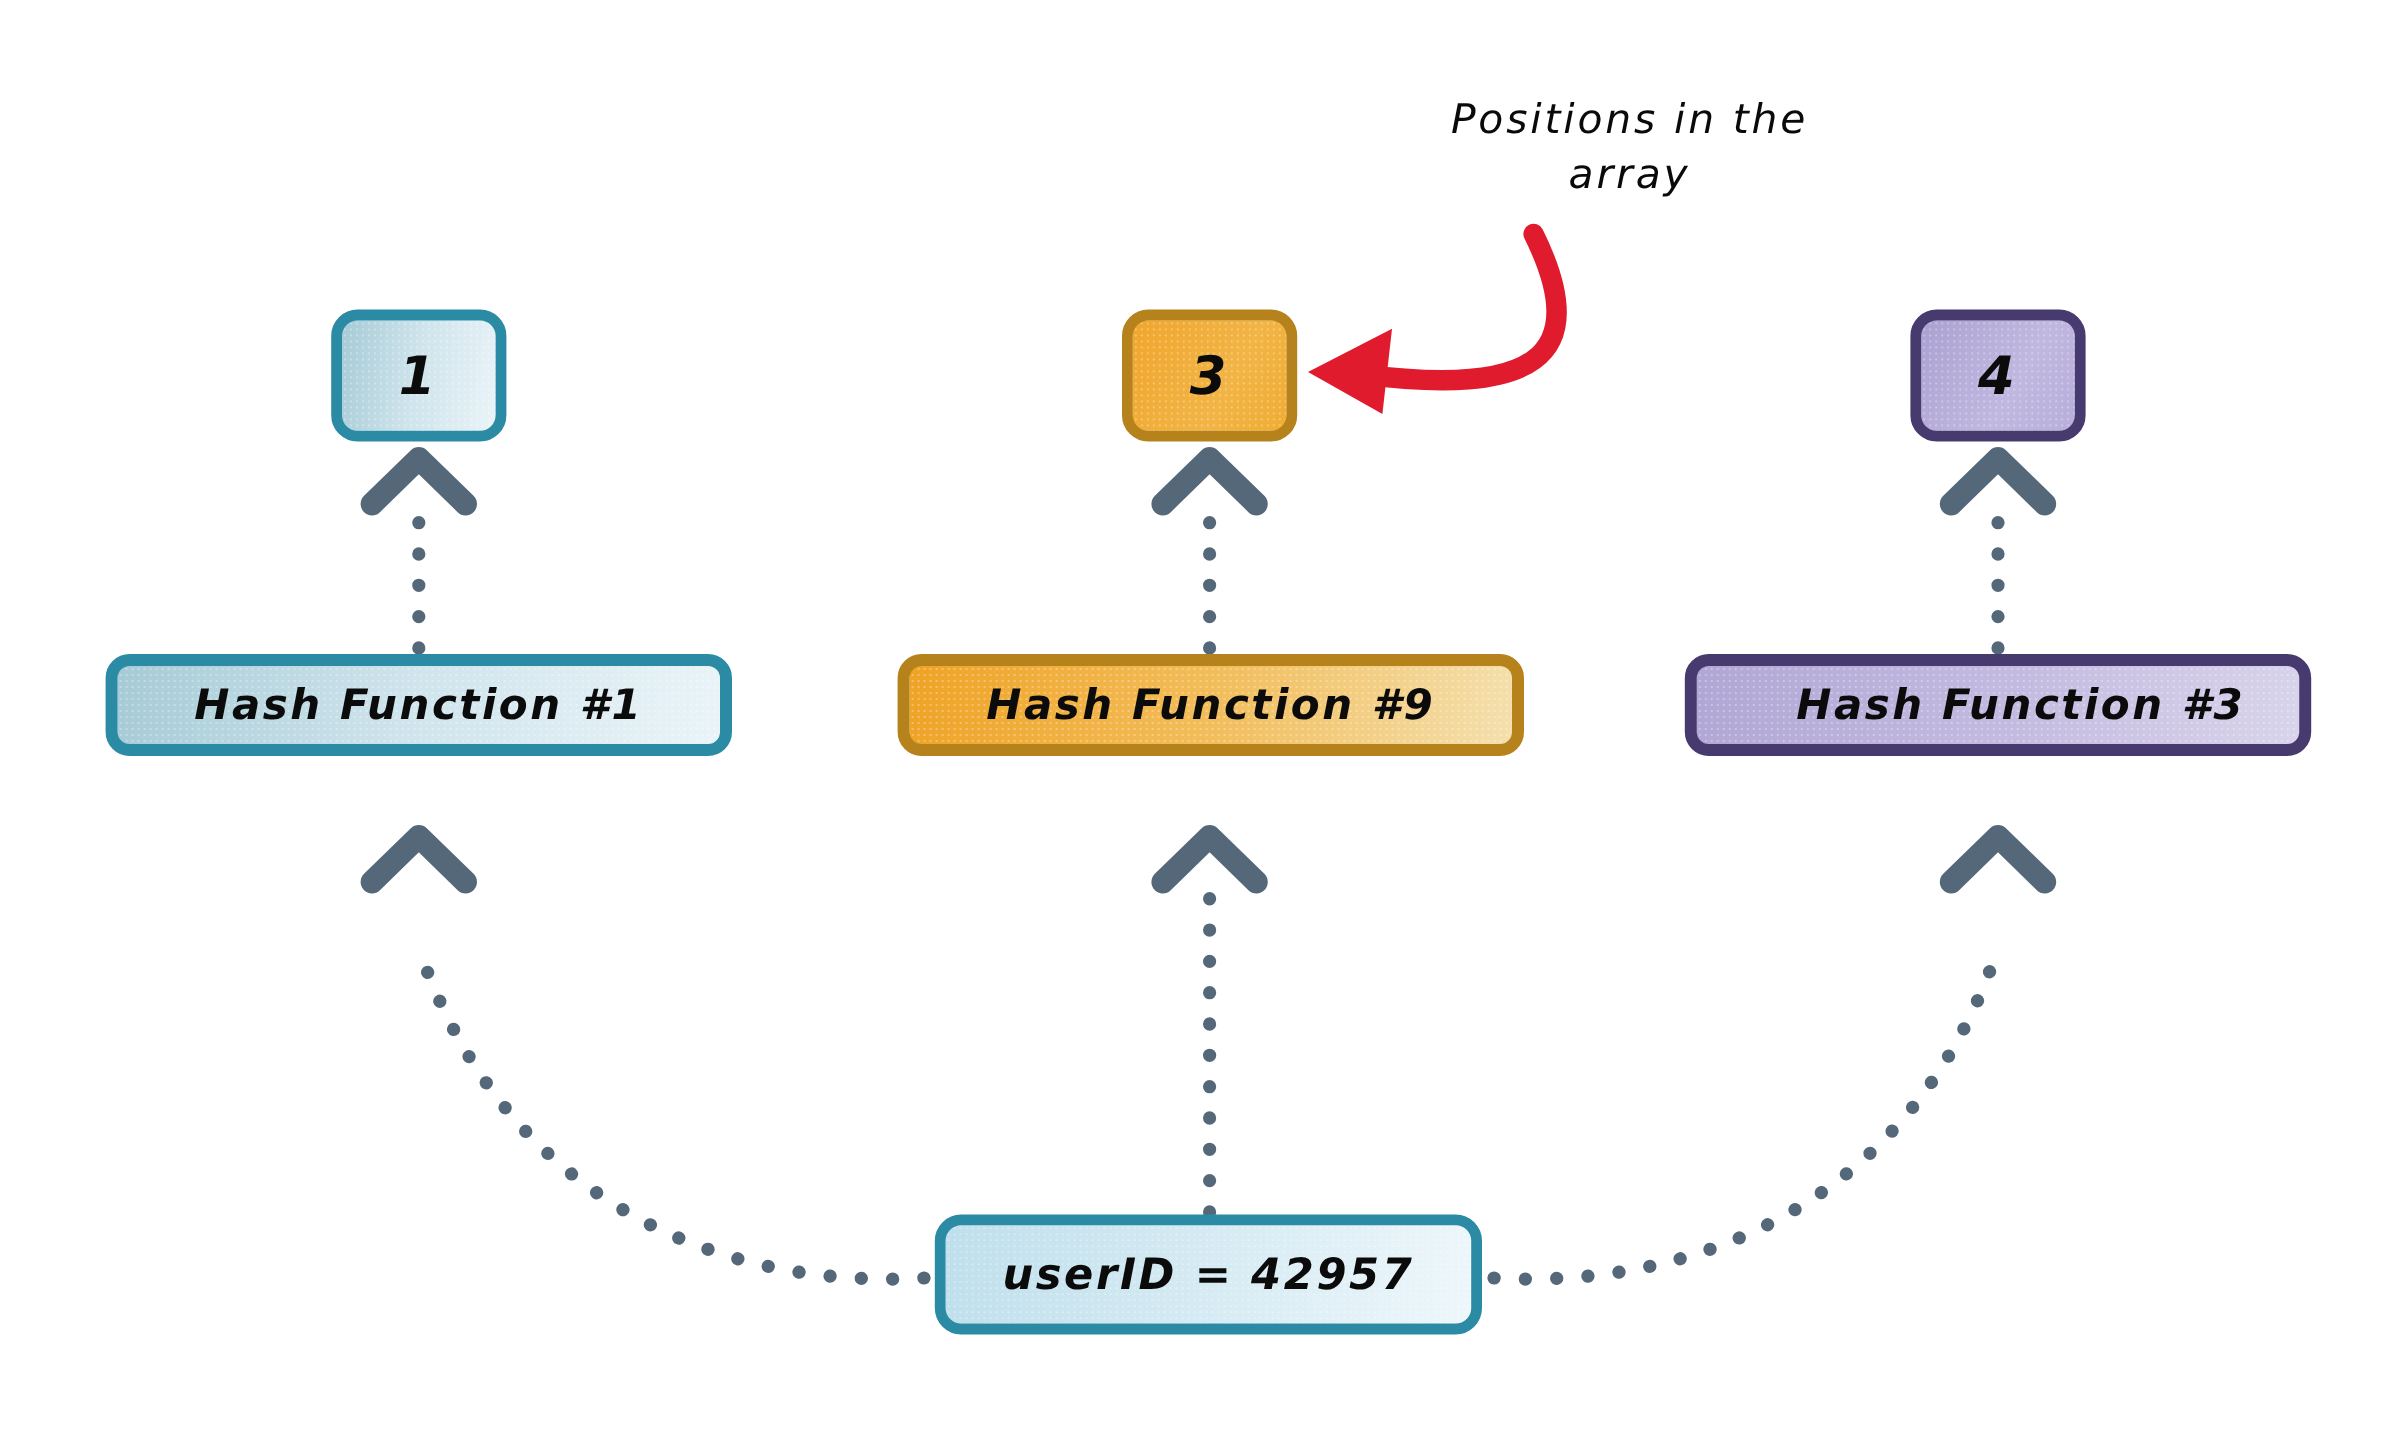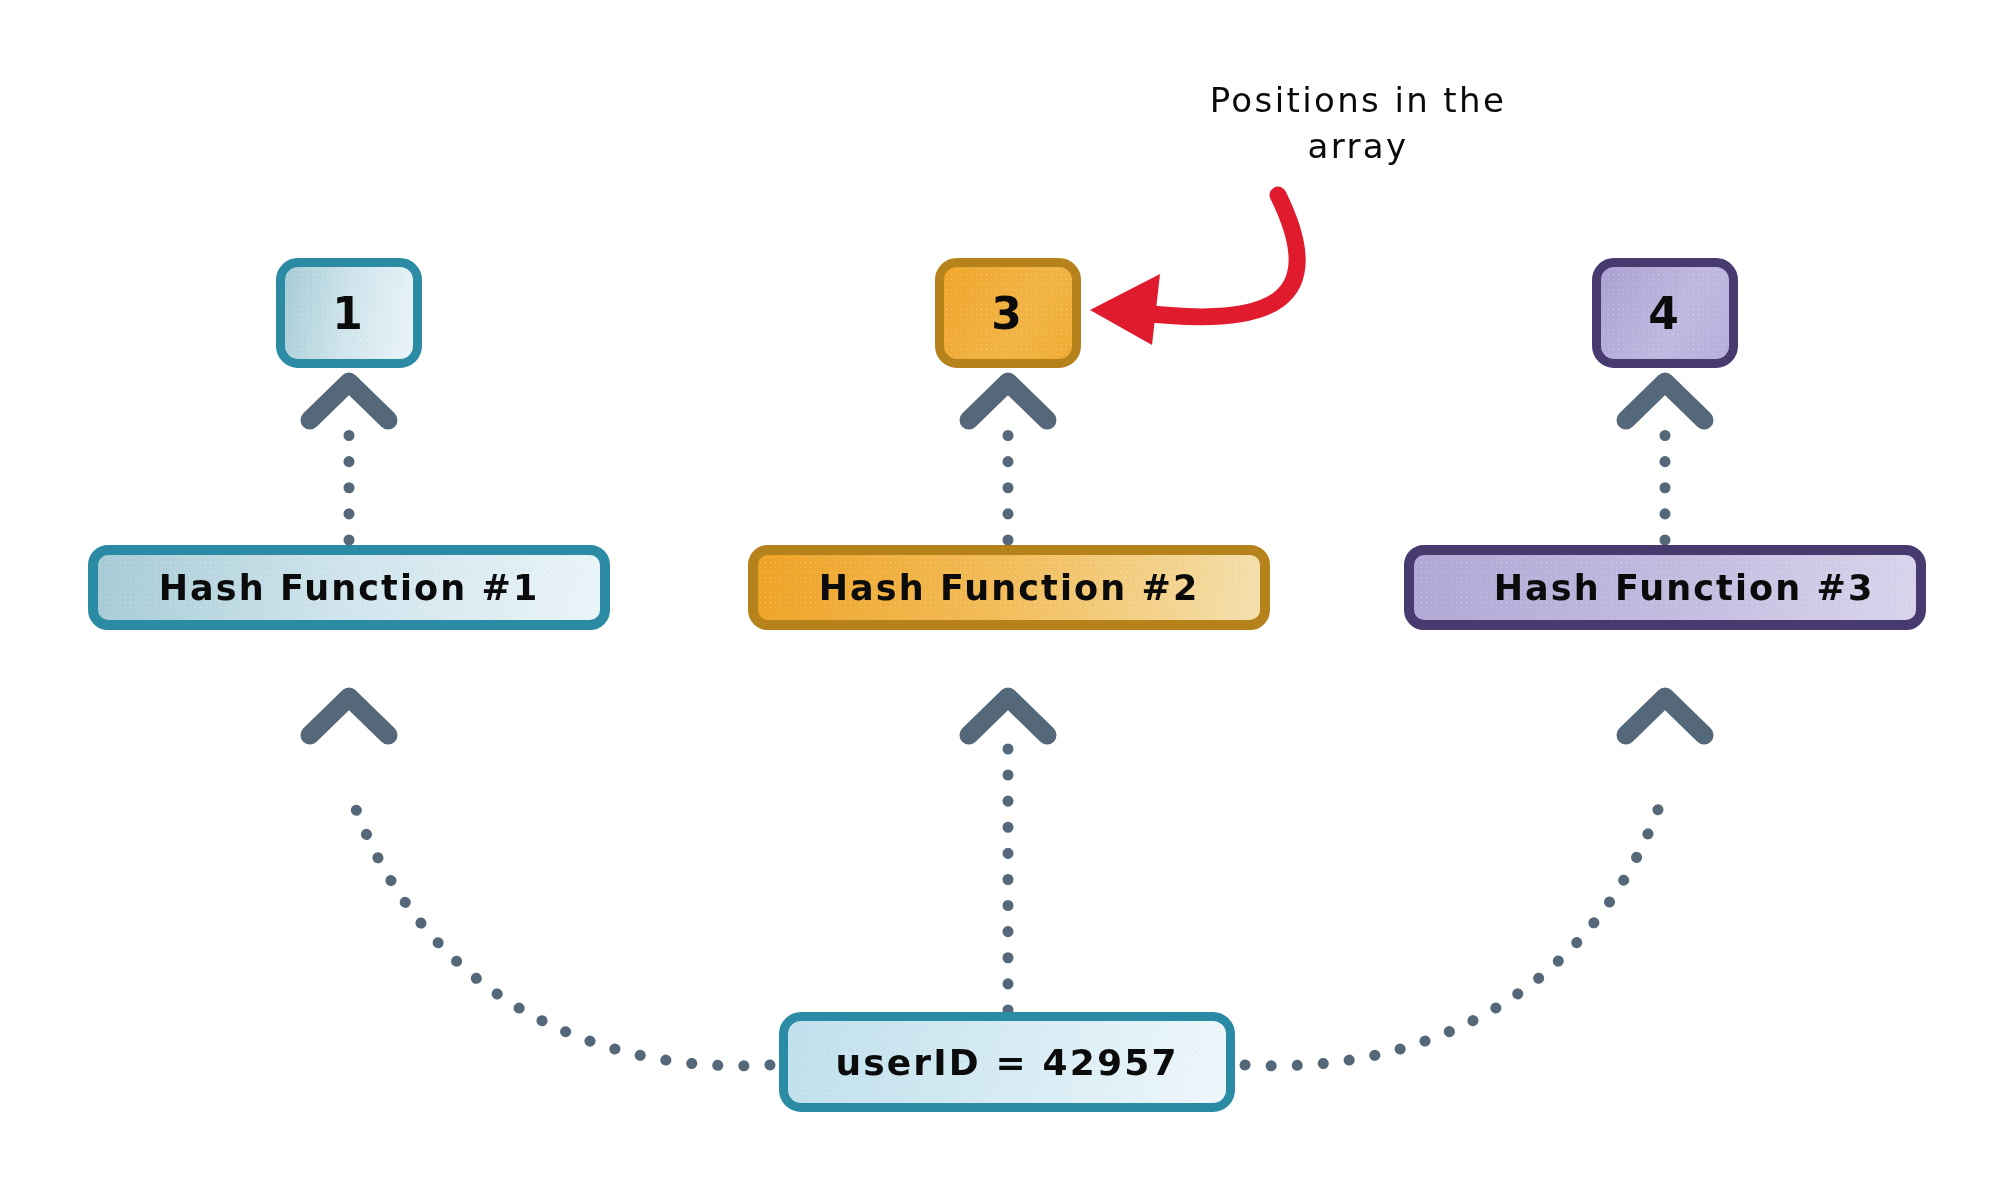--- a/index.html
+++ b/index.html
@@ -13,20 +13,21 @@
     position: relative;
     overflow: hidden;
     font-family: "DejaVu Sans", sans-serif;
   }
 
   #stage {
     position: absolute;
     left: 0; top: 0;
     width: 2000px;
     height: 1200px;
+    font-style: italic;
   }
 
   
   .box {
     position: absolute;
     box-sizing: border-box;
     display: flex;
     align-items: center;
     justify-content: center;
     border-style: solid;
@@ -182,21 +183,21 @@
 
   <div class="box chip theme-purple-s" style="left:1592px; top:258px;">
     <span class="label">4</span>
   </div>
 
   <div class="box bar theme-teal" style="left:88px; top:545px; width:522px;">
     <span class="label">Hash Function #1</span>
   </div>
 
   <div class="box bar theme-orange" style="left:748px; top:545px; width:522px;">
-    <span class="label">Hash Function #2</span>
+    <span class="label">Hash Function #9</span>
   </div>
 
   <div class="box bar theme-purple" style="left:1404px; top:545px; width:522px;">
     <span class="label">Hash Function #3</span>
   </div>
 
   <div class="box pill theme-teal-d" style="left:779px; top:1012px; width:456px;">
     <span class="label">userID = 42957</span>
   </div>
 

